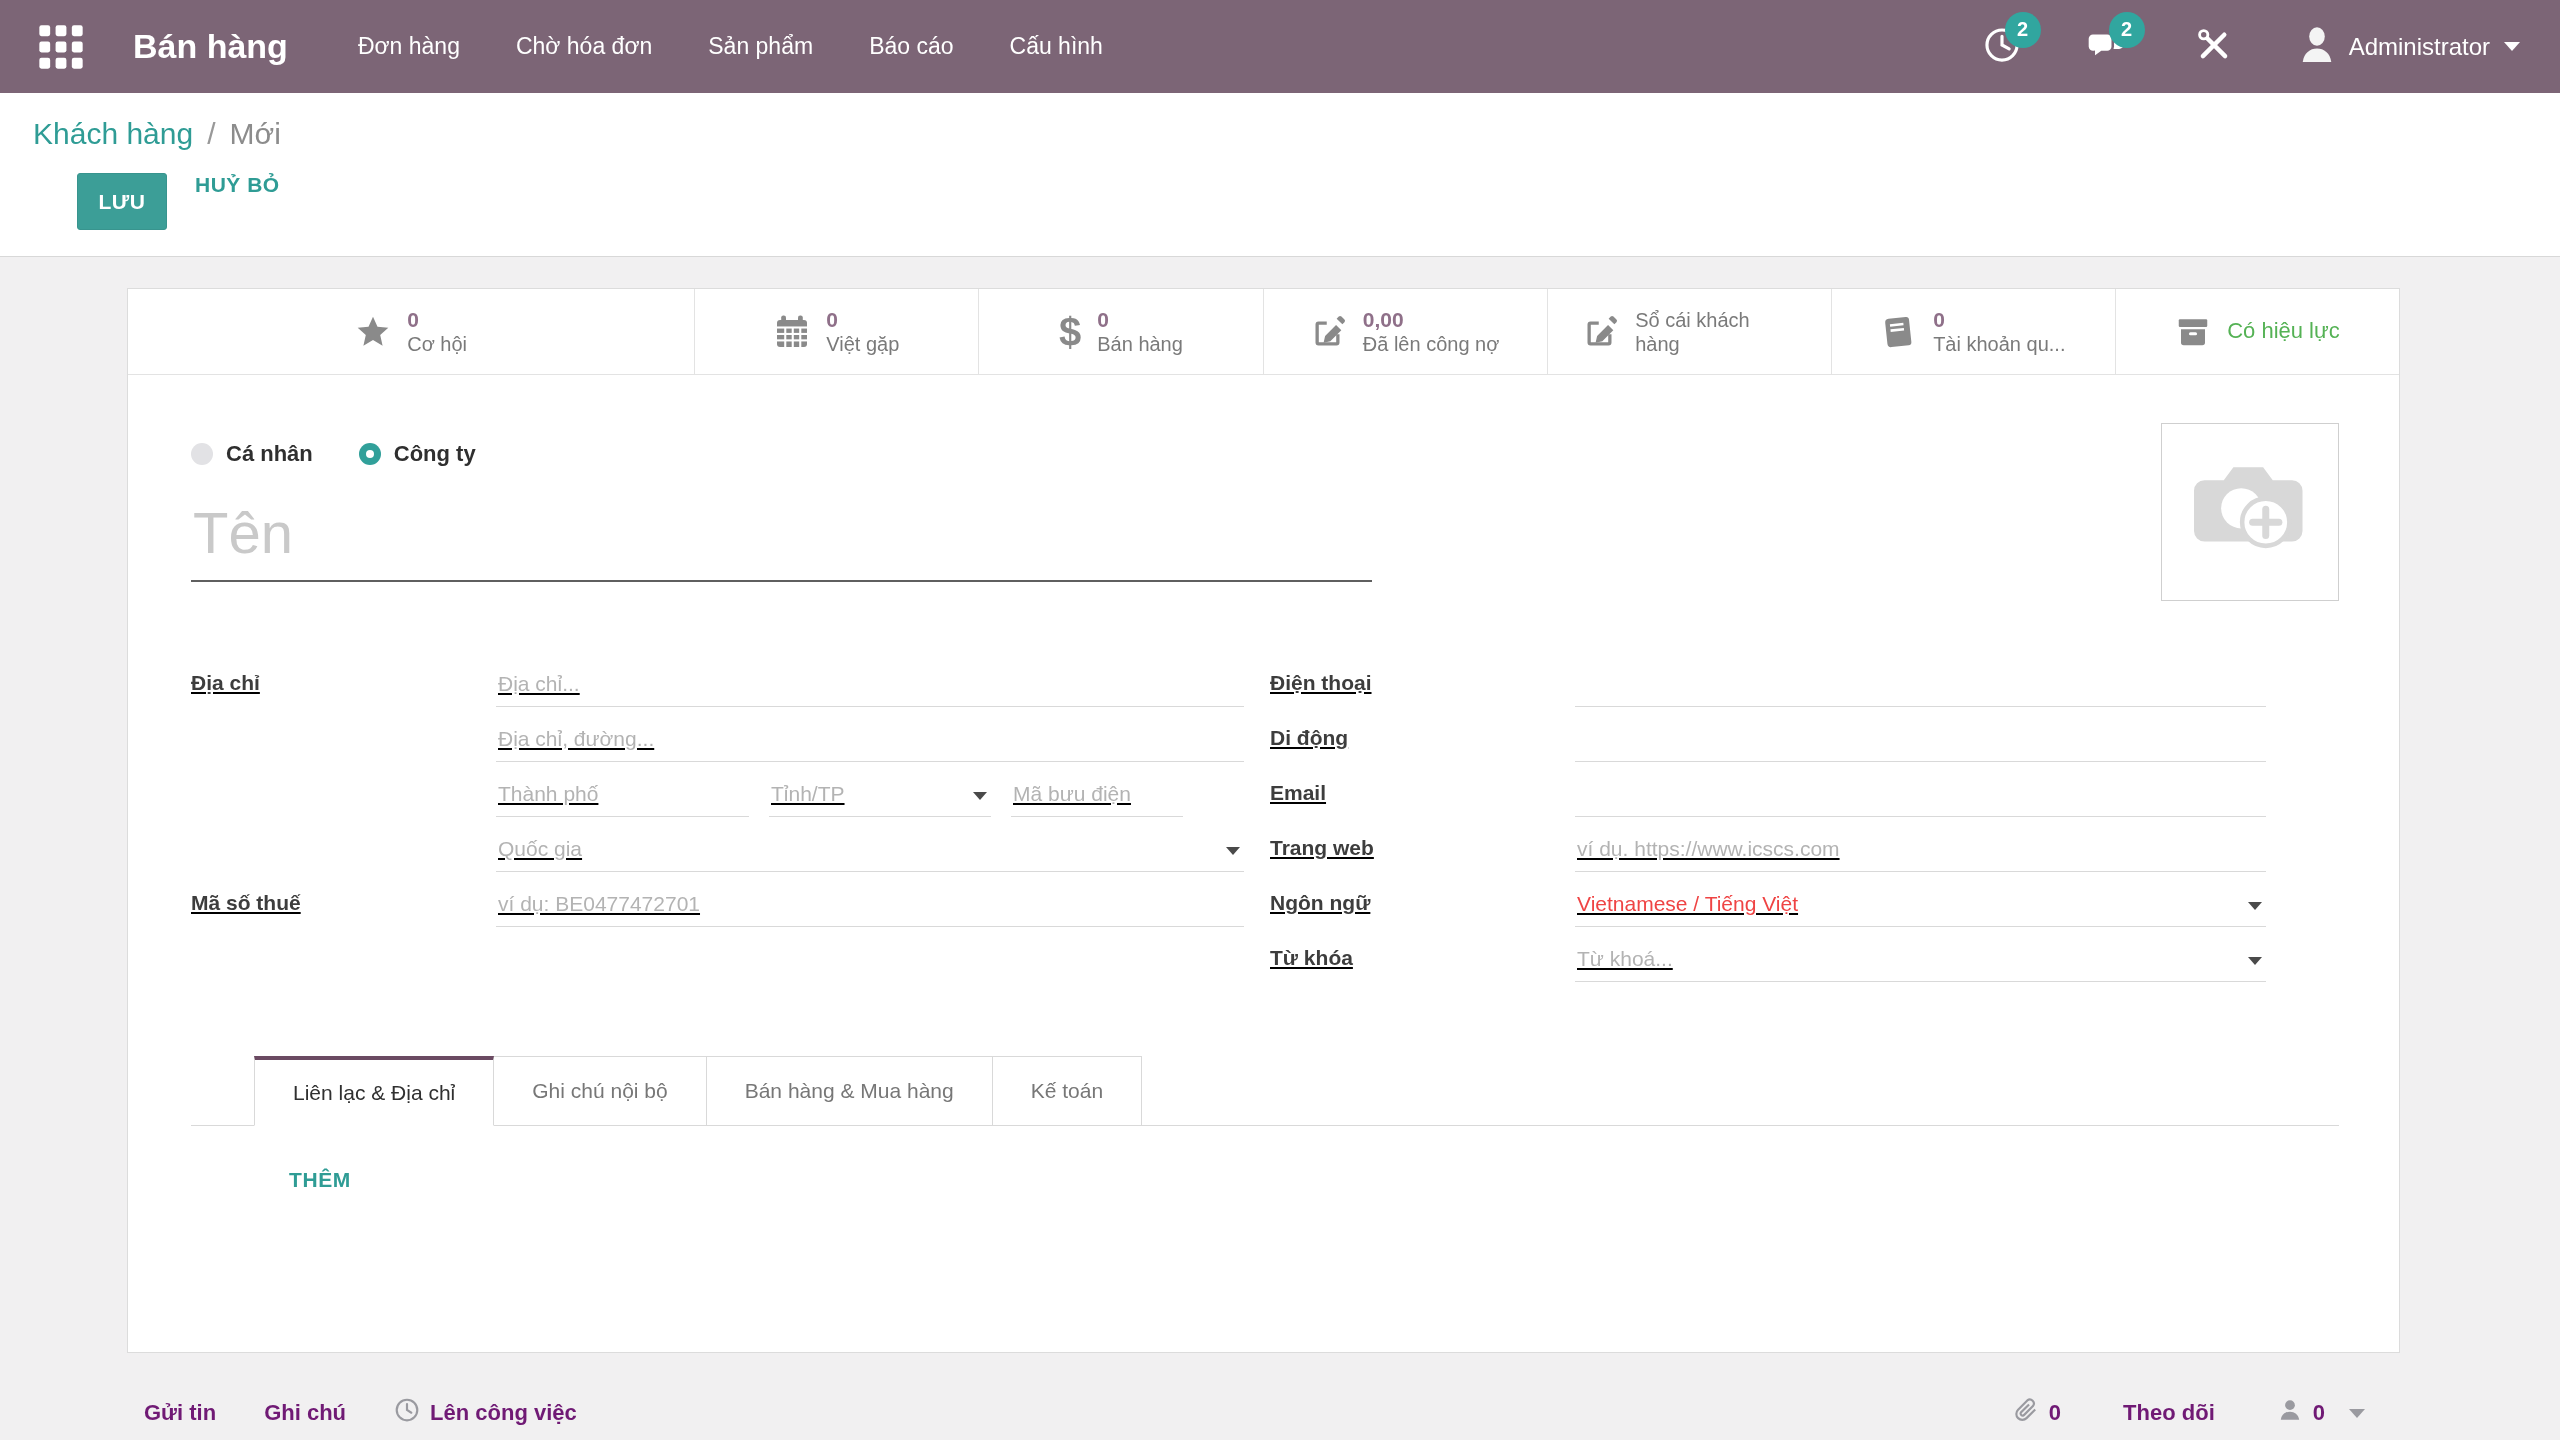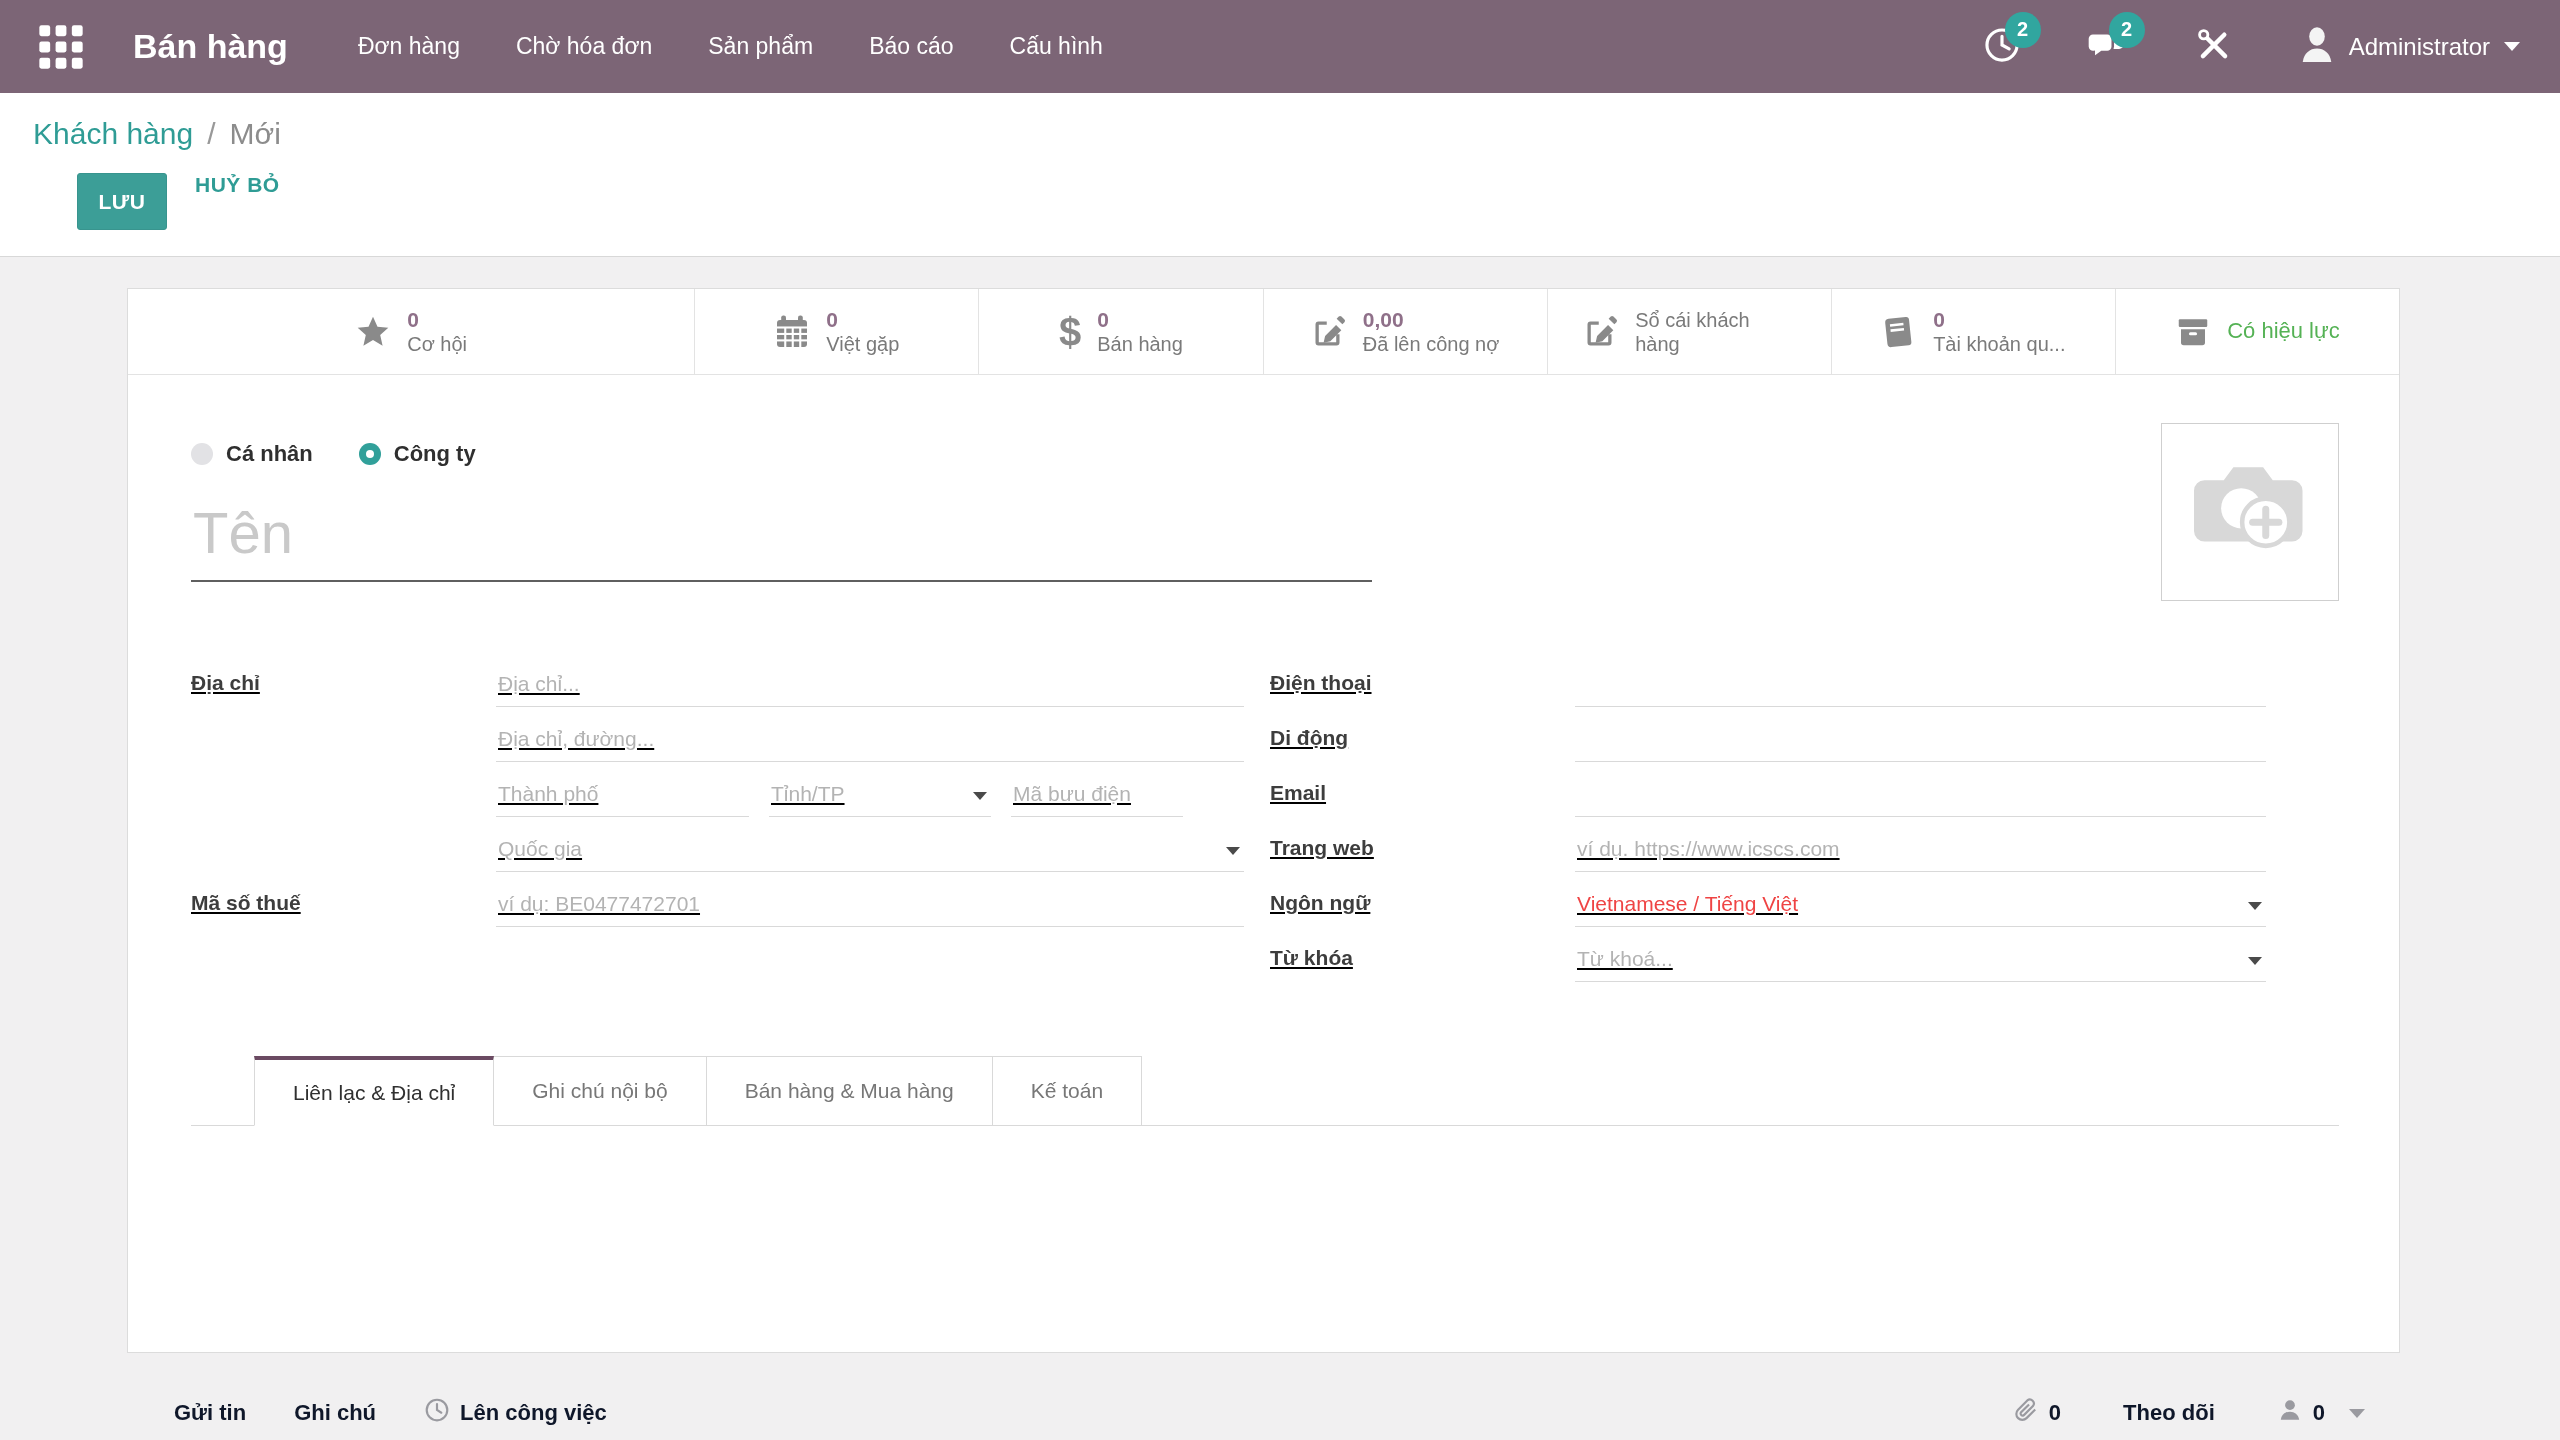--- a/index.html
+++ b/index.html
@@ -92,21 +92,21 @@
   
   .tabbar { margin-top:74px; display:flex; align-items:flex-end; border-bottom:1px solid #d9d9d9; padding-left:63px; }
   .tab { height:70px; padding:0 38px; display:flex; align-items:center; font-size:21px; color:#777;
     background:#fff; border:1px solid #d9d9d9; border-left:none; margin-bottom:-1px; cursor:pointer; white-space:nowrap; }
   .tab:first-child { border-left:1px solid #d9d9d9; }
   .tab.active { border-top:4px solid #6b4a62; border-bottom:1px solid #fff; color:#303030; }
   .tab-content { padding:42px 0 0 98px; height:230px; }
   .add-link { color:#2f9c95; font-weight:bold; font-size:21px; letter-spacing:.6px; cursor:pointer; }
 
   
-  .chatter { display:flex; align-items:center; padding:44px 195px 0 144px; color:#0f172a;margin-left:30px; }
+  .chatter { display:flex; align-items:center; padding:44px 195px 0 144px; color:#701a75; }
   .chat-left { display:flex; align-items:center; gap:48px; font-size:22px; font-weight:bold; }
   .chat-btn { cursor:pointer; display:flex; align-items:center; gap:10px; }
   .chat-right { margin-left:auto; display:flex; align-items:center; gap:62px; font-size:22px; font-weight:bold; }
   .gcaret { width:0; height:0; border-left:8px solid transparent; border-right:8px solid transparent;
     border-top:9px solid #9a9aa0; margin-left:14px; }
 </style>
 </head>
 <body>
 
 <div class="topbar">
@@ -398,20 +398,23 @@
           </div>
         </div>
       </div>
 
       <div class="tabbar">
         <div class="tab active">Liên lạc &amp; Địa chỉ</div>
         <div class="tab">Ghi chú nội bộ</div>
         <div class="tab">Bán hàng &amp; Mua hàng</div>
         <div class="tab">Kế toán</div>
       </div>
+      <div class="tab-content">
+        <span class="add-link">THÊM</span>
+      </div>
     </div>
   </div>
 
   <div class="chatter">
     <div class="chat-left">
       <span class="chat-btn">Gửi tin</span>
       <span class="chat-btn">Ghi chú</span>
       <span class="chat-btn">
         <span>
           <svg width="26" height="26" viewBox="0 0 24 24" fill="none" stroke="#9a9aa0" stroke-width="2">

